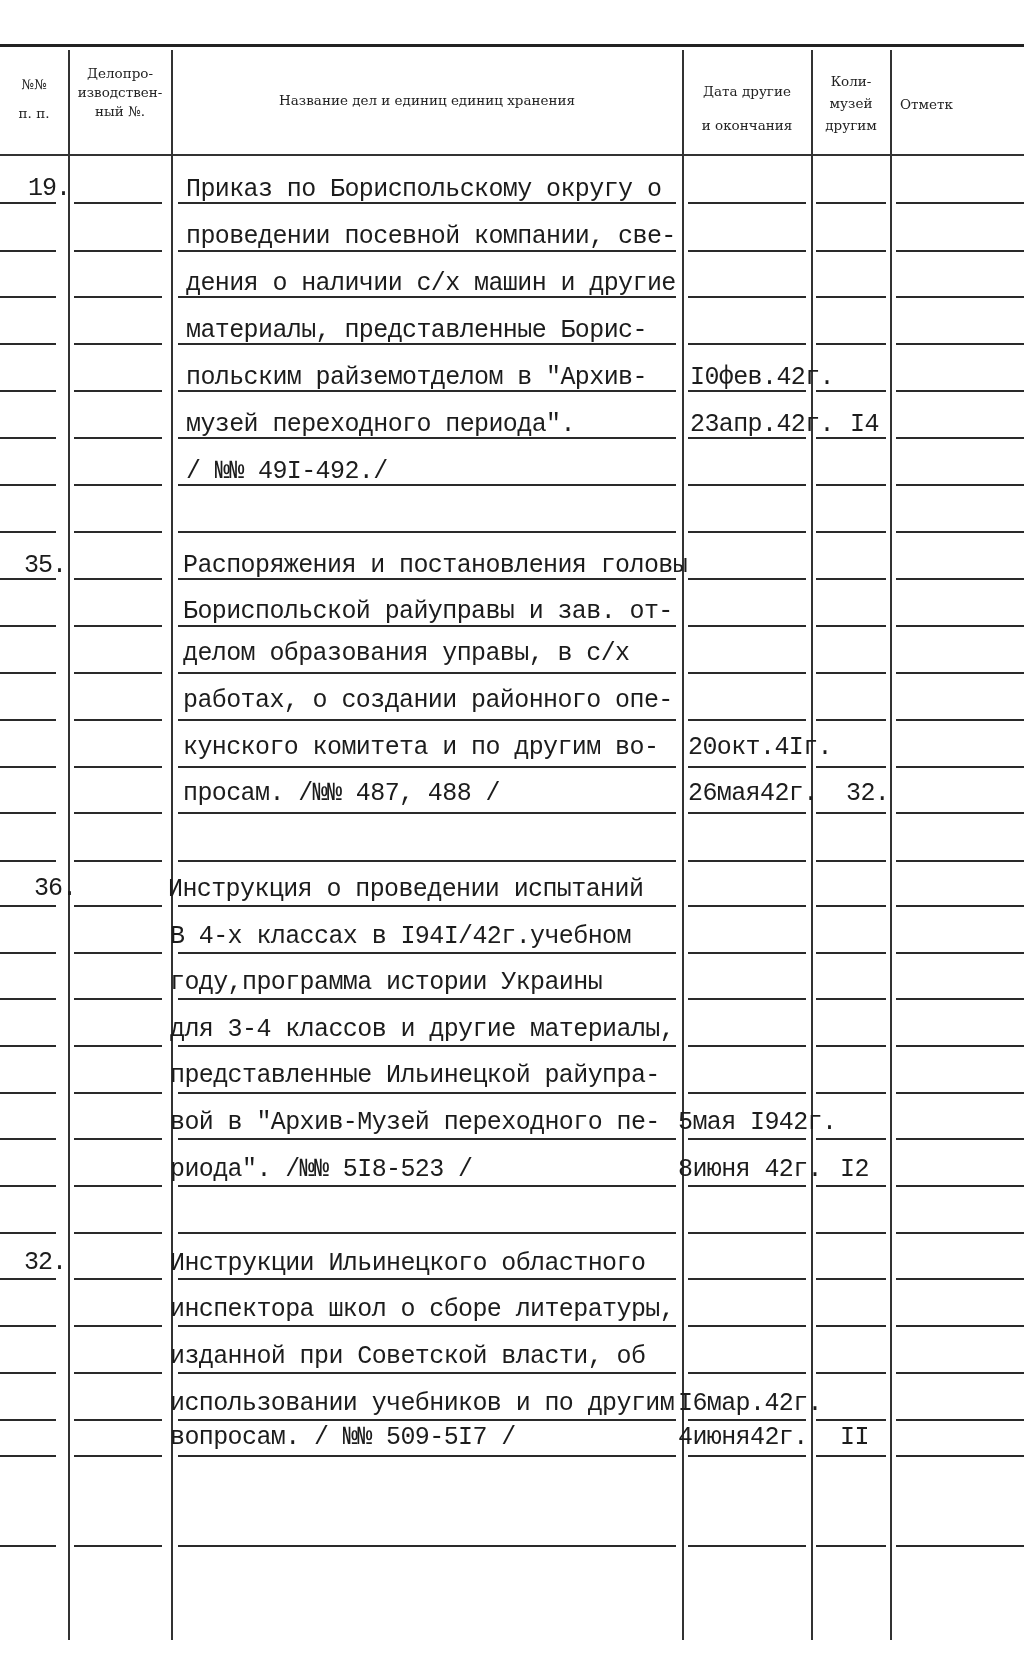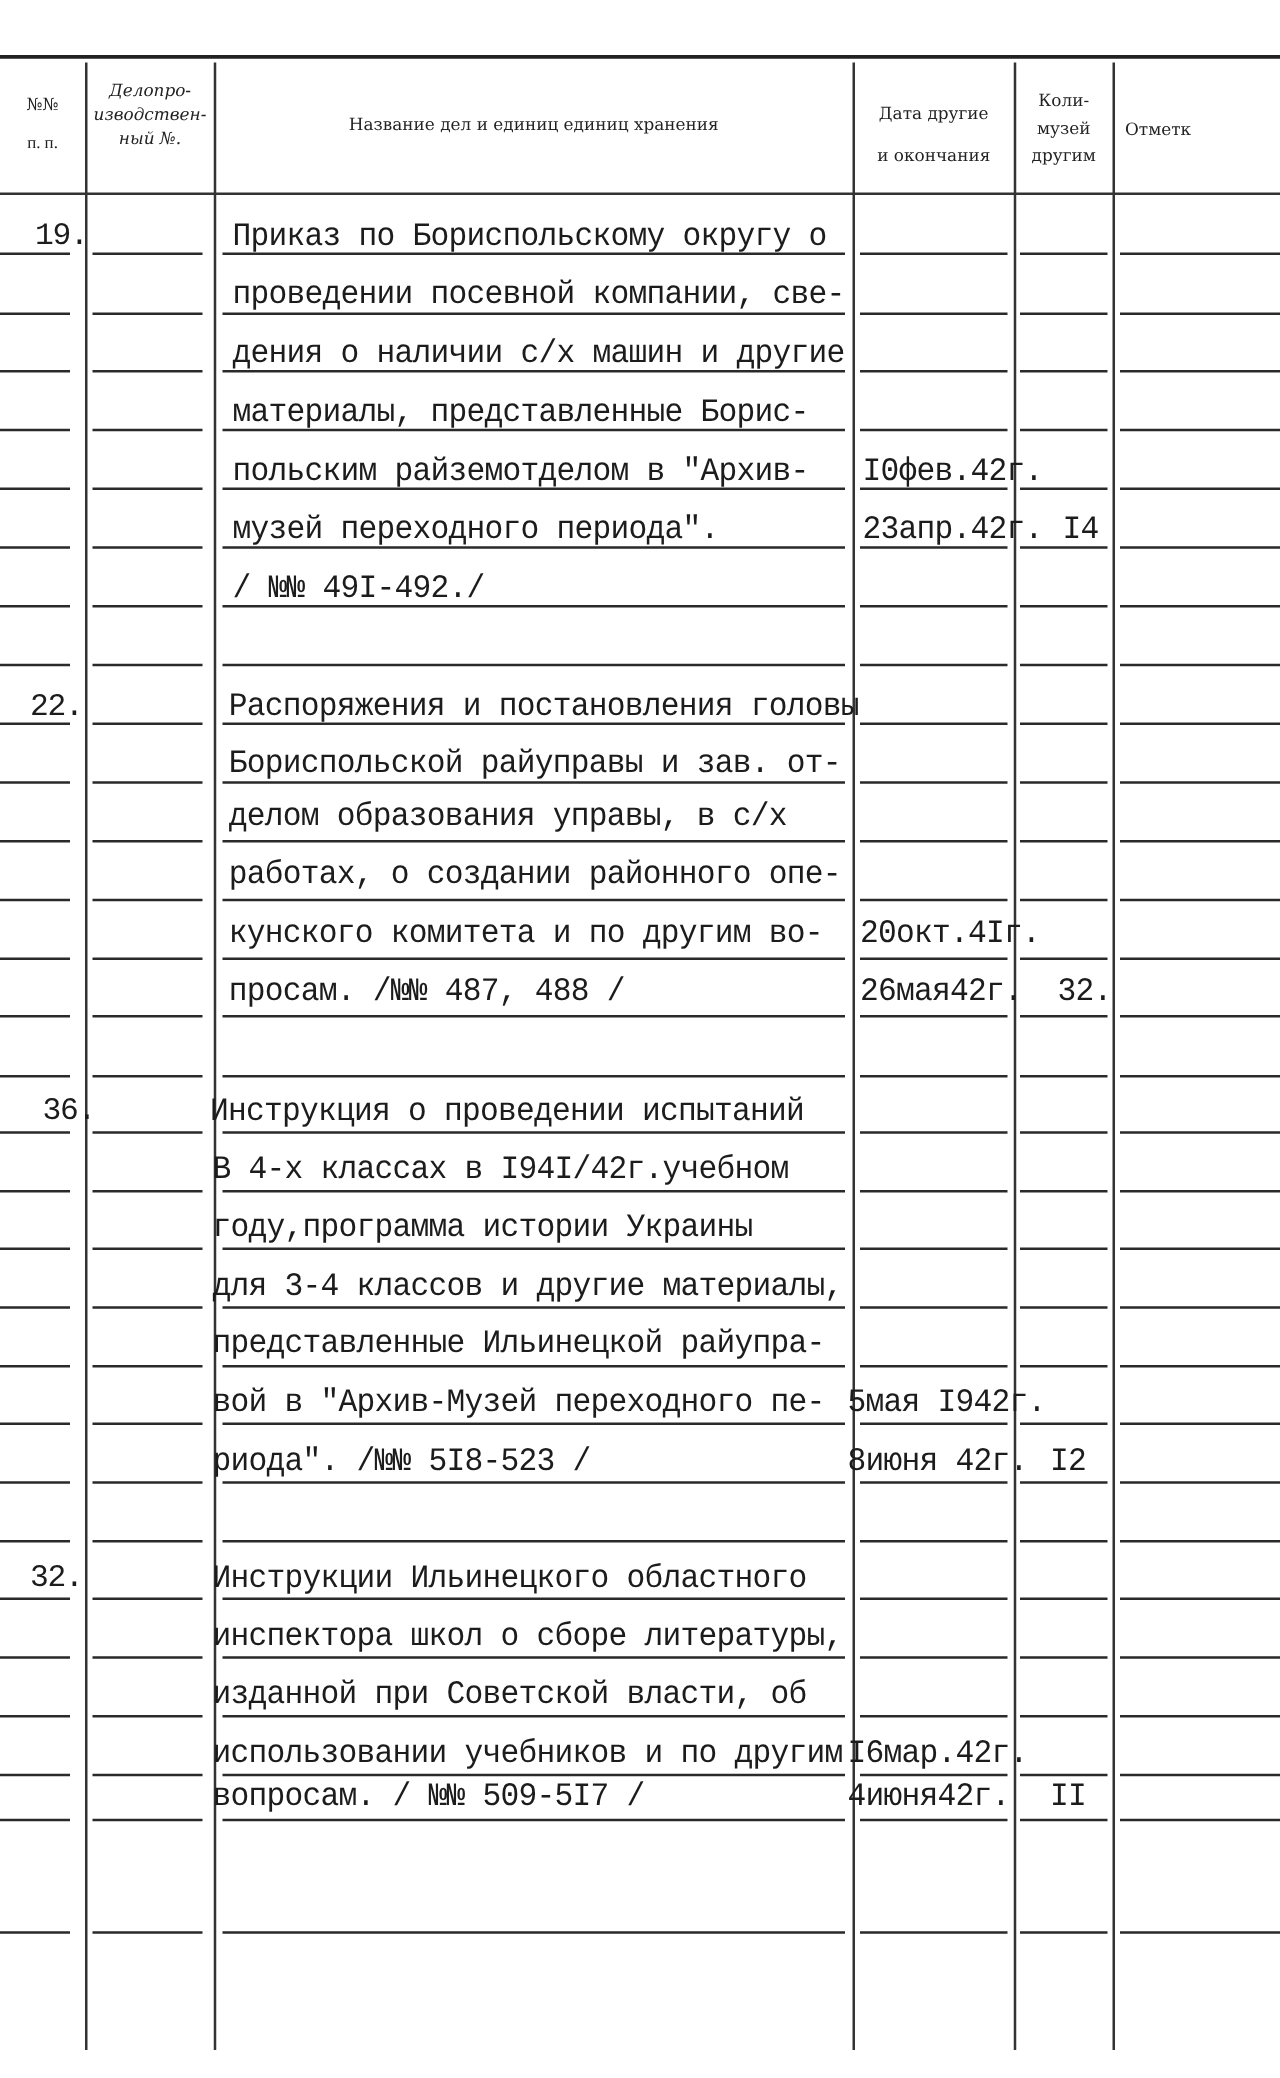--- a/index.html
+++ b/index.html
@@ -22,23 +22,23 @@
 
   <div class="vline" style="left:68px;top:50px;height:1590px;"></div>
   <div class="vline" style="left:171px;top:50px;height:1590px;"></div>
   <div class="vline" style="left:682px;top:50px;height:1590px;"></div>
   <div class="vline" style="left:811px;top:50px;height:1590px;"></div>
   <div class="vline" style="left:890px;top:50px;height:1590px;"></div>
 
   <div>
     <div class="hdr" style="left:0;top:74px;width:68px;">
       <div>№№</div>
-      <div style="margin-top:8px;font-family:Liberation Serif, serif;">п. п.</div>
-    </div>
-    <div class="hdr" style="left:70px;top:64px;width:100px;line-height:19px;font-style:italic;">
+      <div style="margin-top:8px;">п. п.</div>
+    </div>
+    <div class="hdr" style="left:70px;top:64px;width:100px;line-height:19px;">
       <div>Делопро-</div>
       <div>изводствен-</div>
       <div>ный №.</div>
     </div>
     <div class="hdr" style="left:172px;top:90px;width:510px;">Название дел и единиц единиц хранения</div>
     <div class="hdr" style="left:683px;top:74px;width:128px;line-height:34px;">
       <div>Дата другие</div>
       <div>и окончания</div>
     </div>
     <div class="hdr" style="left:812px;top:70px;width:78px;line-height:22px;">
@@ -235,21 +235,21 @@
     <div class="txt" style="left:186px;top:317px;">материалы, представленные Борис-</div>
     <div class="txt" style="left:186px;top:364px;">польским райземотделом в "Архив-</div>
     <div class="txt" style="left:186px;top:411px;">музей переходного периода".</div>
     <div class="txt" style="left:186px;top:458px;"> / №№ 49I-492./</div>
     <div class="txt" style="left:690px;top:364px;">I0фев.42г.</div>
     <div class="txt" style="left:690px;top:411px;">23апр.42г.</div>
     <div class="txt" style="left:850px;top:411px;">I4</div>
   </div>
 
   <div>
-    <div class="num" style="left:24px;top:551px;">22.</div>
+    <div class="num" style="left:24px;top:551px;">35.</div>
     <div class="txt" style="left:183px;top:552px;">Распоряжения и постановления головы</div>
     <div class="txt" style="left:183px;top:598px;">Бориспольской райуправы и зав. от-</div>
     <div class="txt" style="left:183px;top:640px;">делом образования управы, в с/х</div>
     <div class="txt" style="left:183px;top:687px;">работах, о создании районного опе-</div>
     <div class="txt" style="left:183px;top:734px;">кунского комитета и по другим во-</div>
     <div class="txt" style="left:183px;top:780px;">просам.  /№№ 487, 488  /</div>
     <div class="txt" style="left:688px;top:734px;">20окт.4Iг.</div>
     <div class="txt" style="left:688px;top:780px;">26мая42г.</div>
     <div class="txt" style="left:846px;top:780px;">32.</div>
   </div>

